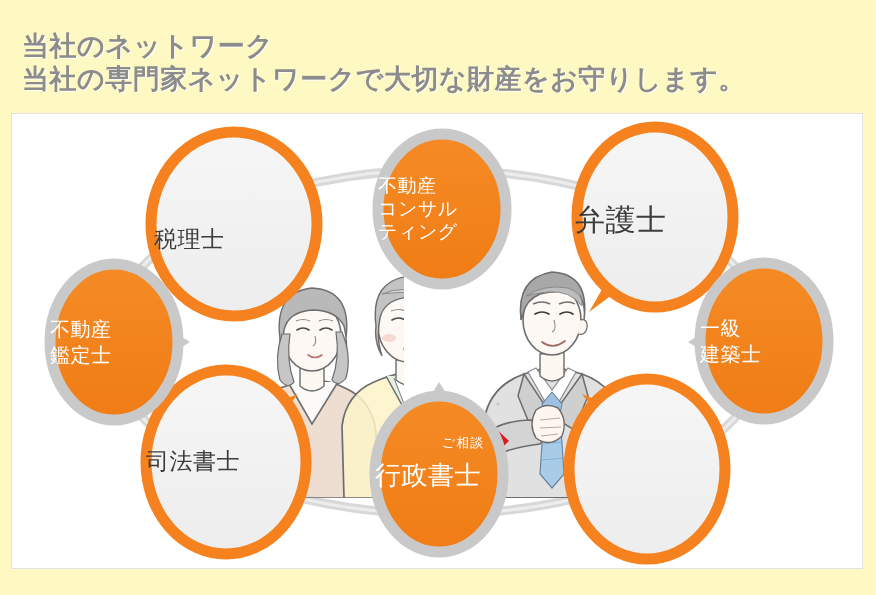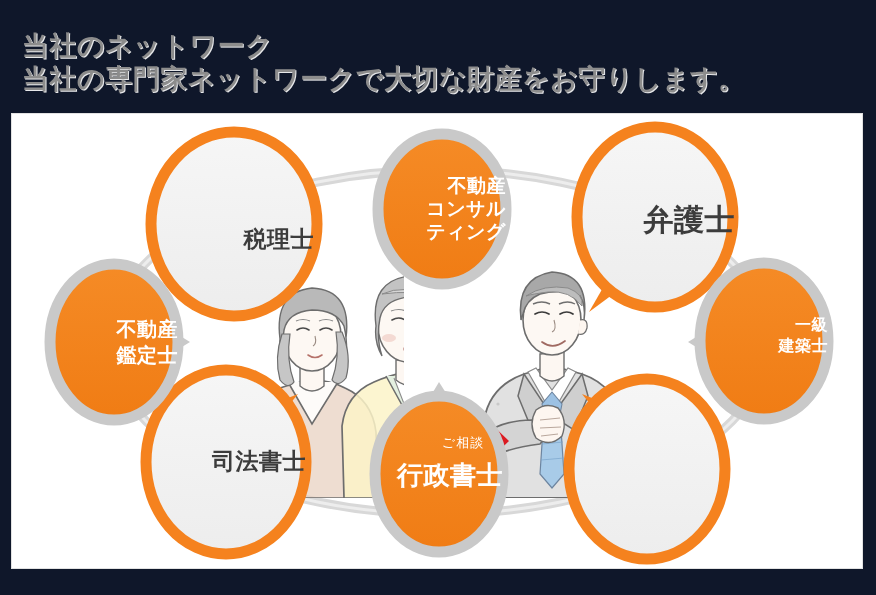--- a/index.html
+++ b/index.html
@@ -3,21 +3,21 @@
 <meta charset="utf-8">
 <style>
   html,body{margin:0;padding:0;}
   body{
     width:876px;height:595px;
     background:#ffffff;
     font-family:"Liberation Sans","DejaVu Sans",sans-serif;
     overflow:hidden;
     position:relative;
   }
-  #root{position:absolute;left:0;top:0;width:876px;height:595px;background:#0f172a;}
+  #root{position:absolute;left:0;top:0;width:876px;height:595px;background:#fef9c3;}
 
   
   .heading{
     position:absolute;left:22px;top:30px;width:840px;
     color:#8c8c8c;font-weight:bold;line-height:1.22;
     letter-spacing:0.5px;
     text-shadow:1px 1px 0 rgba(255,255,255,.9);
   }
   .heading .l1{font-size:27px;display:block;}
   .heading .l2{font-size:27px;display:block;}
@@ -30,22 +30,22 @@
     border:1px solid #e2e2e2;
     box-sizing:border-box;
   }
 
   
   .canvas{position:absolute;left:0;top:0;width:852px;height:456px;}
 
   
   .node-label{
     position:absolute;
-    text-align:right;
-    font-weight:bold;
+    text-align:left;
+    font-weight:normal;
     line-height:1.15;
     white-space:pre-line;
     pointer-events:none;
     letter-spacing:0.5px;
   }
   .node-label.dark{color:#3c3c3c;}
   .node-label.light{color:#ffffff;}
 
   .arrow-label{
     position:absolute;
@@ -259,21 +259,21 @@
     </svg>
 
     <div class="node-label dark" style="left:142px;top:96px;width:160px;font-size:23px;margin-top:16px;">税理士</div>
 
     <div class="node-label light" style="left:366px;top:60px;width:128px;font-size:19px;line-height:1.22;">不動産
 コンサル
 ティング</div>
 
     <div class="node-label dark" style="left:563px;top:89px;width:160px;font-size:30px;">弁護士</div>
 
-    <div class="node-label light" style="left:688px;top:201px;width:128px;font-size:16px;line-height:1.3;">一級
+    <div class="node-label light" style="left:688px;top:201px;width:128px;font-size:20px;line-height:1.3;">一級
 建築士</div>
 
 
     <div class="node-label light" style="left:363px;top:347px;width:128px;font-size:26px;">行政書士</div>
 
     <div class="node-label dark" style="left:134px;top:334px;width:160px;font-size:23px;">司法書士</div>
 
     <div class="node-label light" style="left:38px;top:202px;width:128px;font-size:20px;line-height:1.3;">不動産
 鑑定士</div>
 

